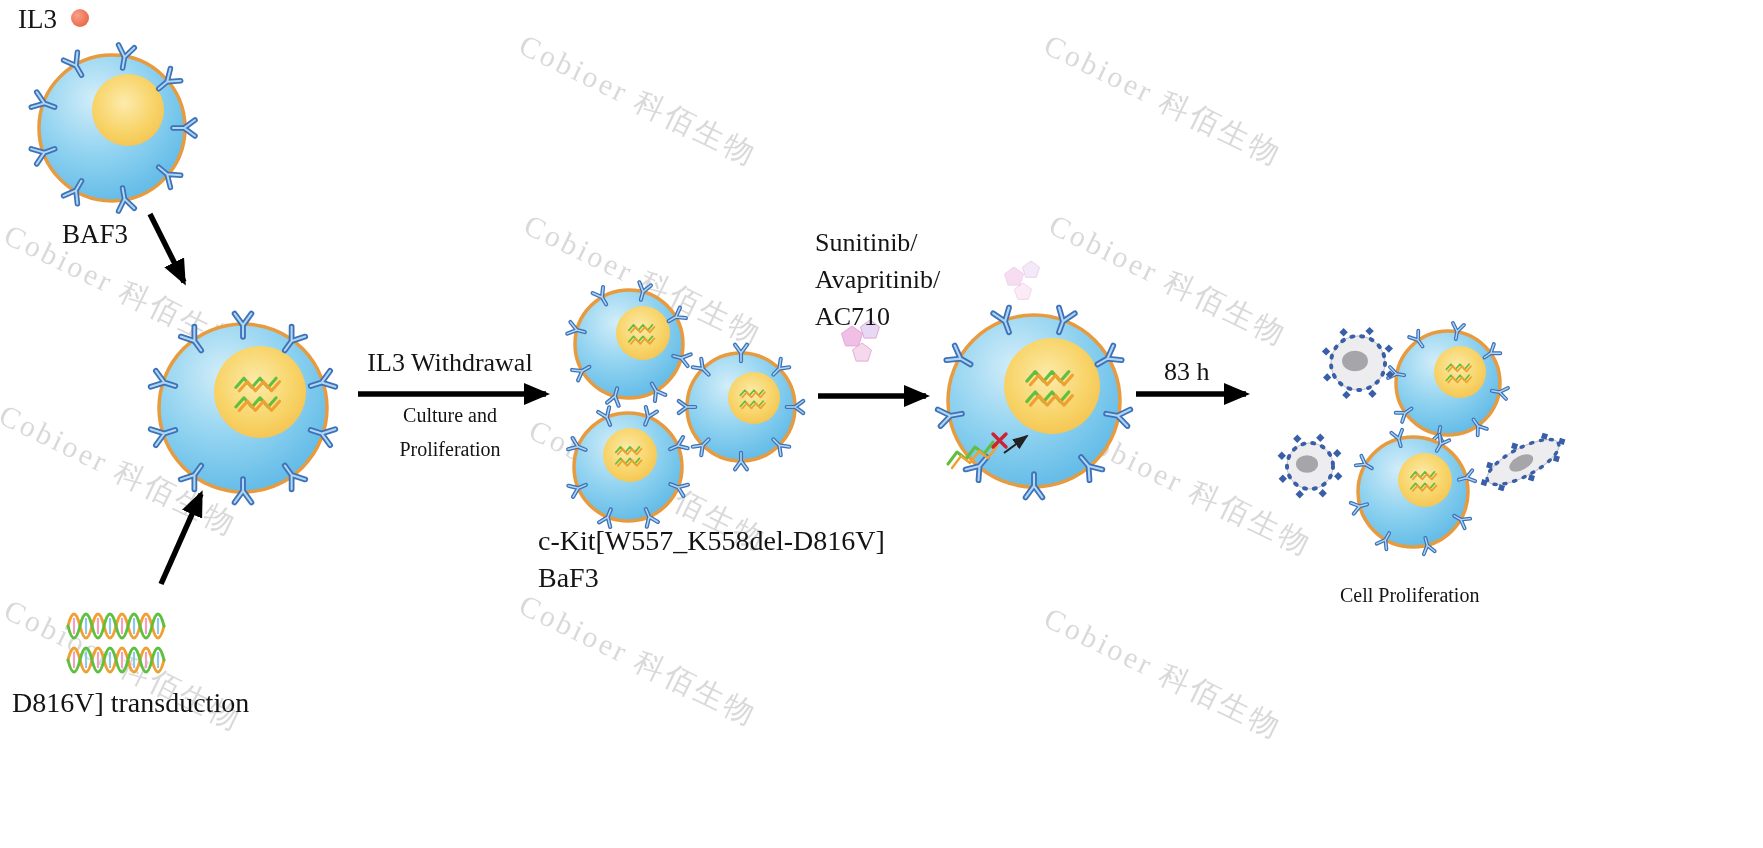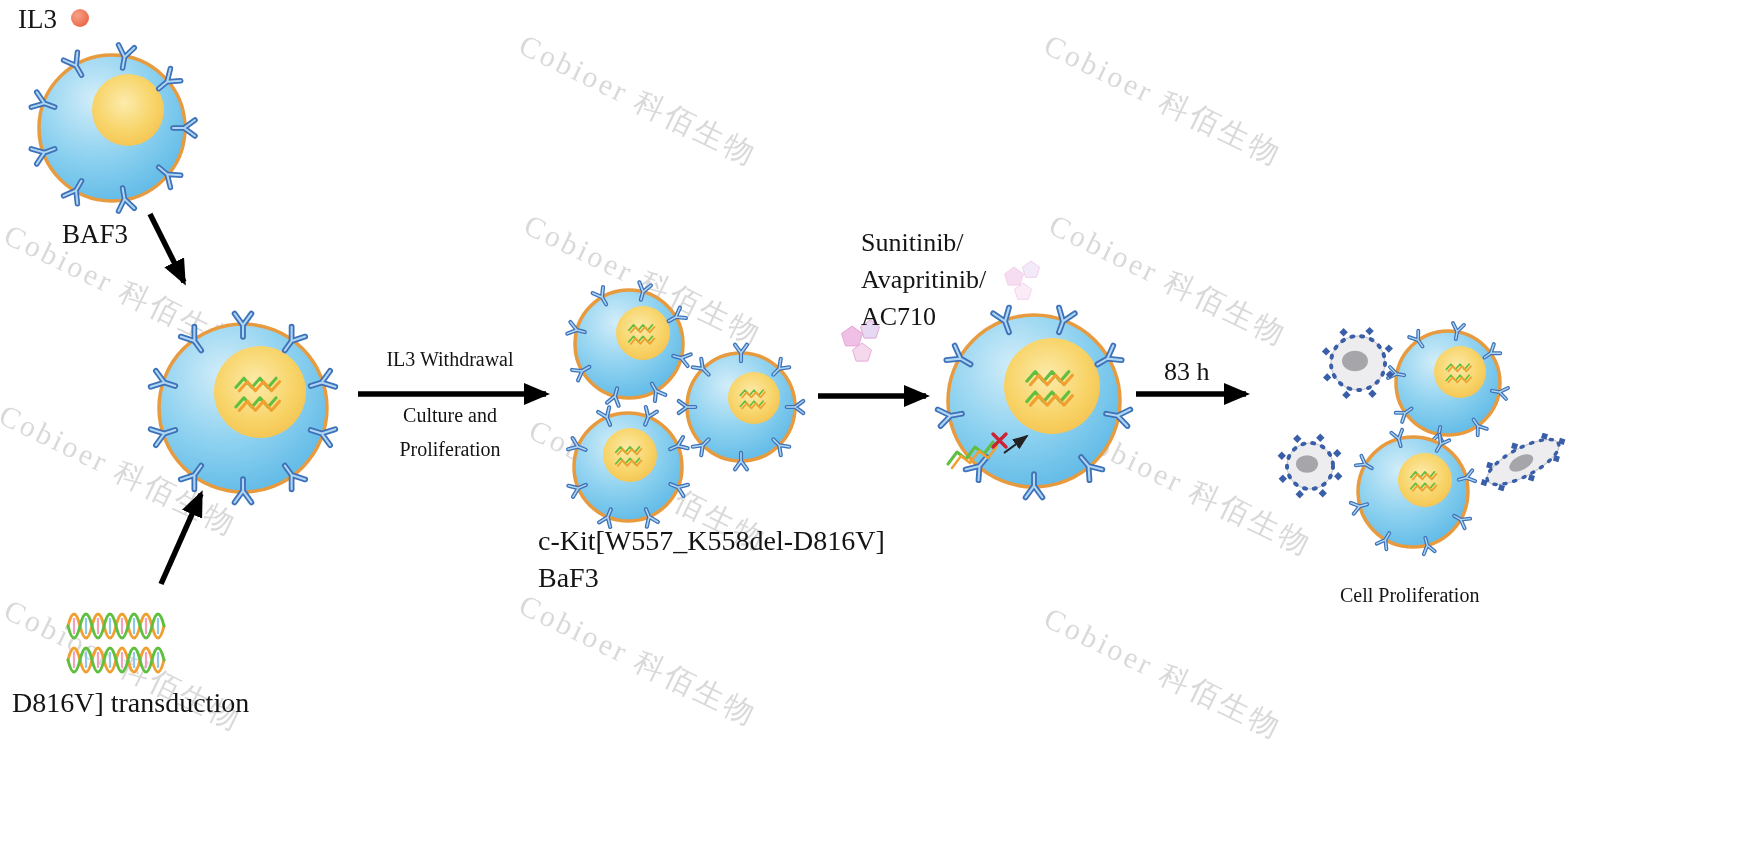--- a/index.html
+++ b/index.html
@@ -501,33 +501,33 @@
   </svg>
 
   <div class="lbl" style="left:18px;top:3px">IL3</div>
 
   <div class="lbl" style="left:62px;top:218px">BAF3</div>
 
   <div class="lbl" style="left:12px;top:684px;line-height:37px;font-size:28px">
     <div>D816V] transduction</div>
   </div>
 
-  <div class="lbl center" style="left:352px;top:347px;width:196px;font-size:20px">IL3 Withdrawal</div>
+  <div class="lbl center" style="left:352px;top:347px;width:196px;font-size:26px">IL3 Withdrawal</div>
 
   <div class="lbl center" style="left:352px;top:398px;width:196px;line-height:34px;font-size:20px">
     <div>Culture and</div>
     <div>Proliferation</div>
   </div>
 
   <div class="lbl" style="left:538px;top:522px;line-height:37px;font-size:28px">
     <div>c-Kit[W557_K558del-D816V]</div>
     <div>BaF3</div>
   </div>
 
-  <div class="lbl" style="left:861px;top:224px;line-height:37px;font-size:26px">
+  <div class="lbl" style="left:815px;top:224px;line-height:37px;font-size:26px">
     <div>Sunitinib/</div>
     <div>Avapritinib/</div>
     <div>AC710</div>
   </div>
 
   <div class="lbl" style="left:1164px;top:356px;font-size:26px">83 h</div>
 
   <div class="lbl" style="left:1340px;top:583px;font-size:20px">Cell Proliferation</div>
 </div>
 

